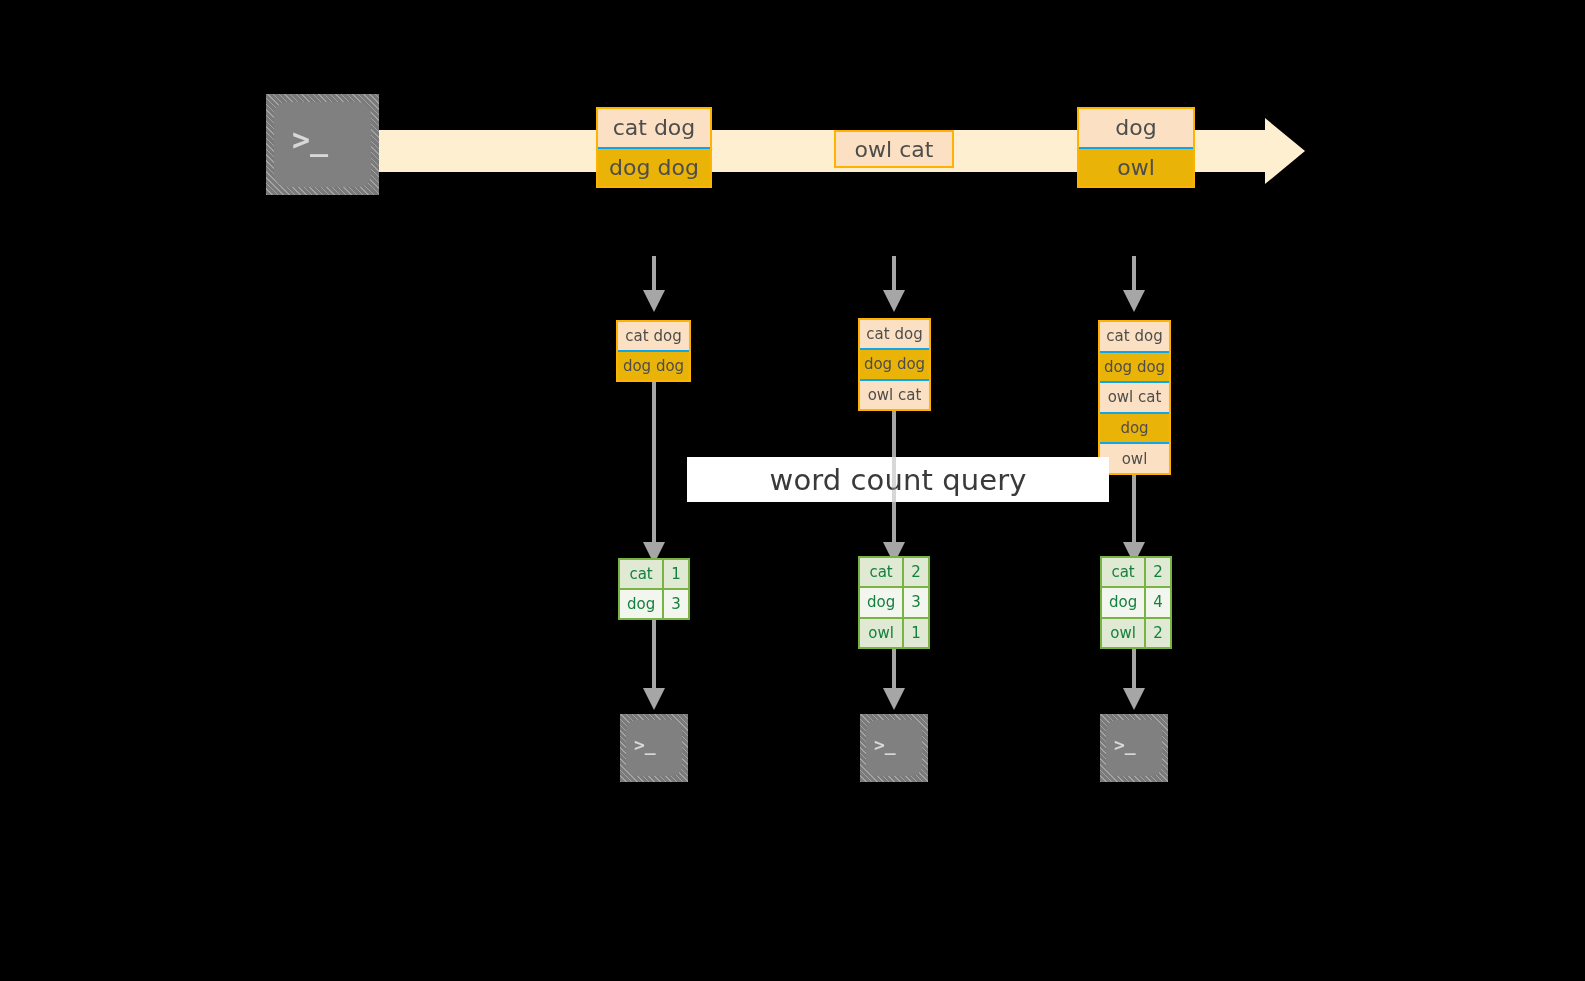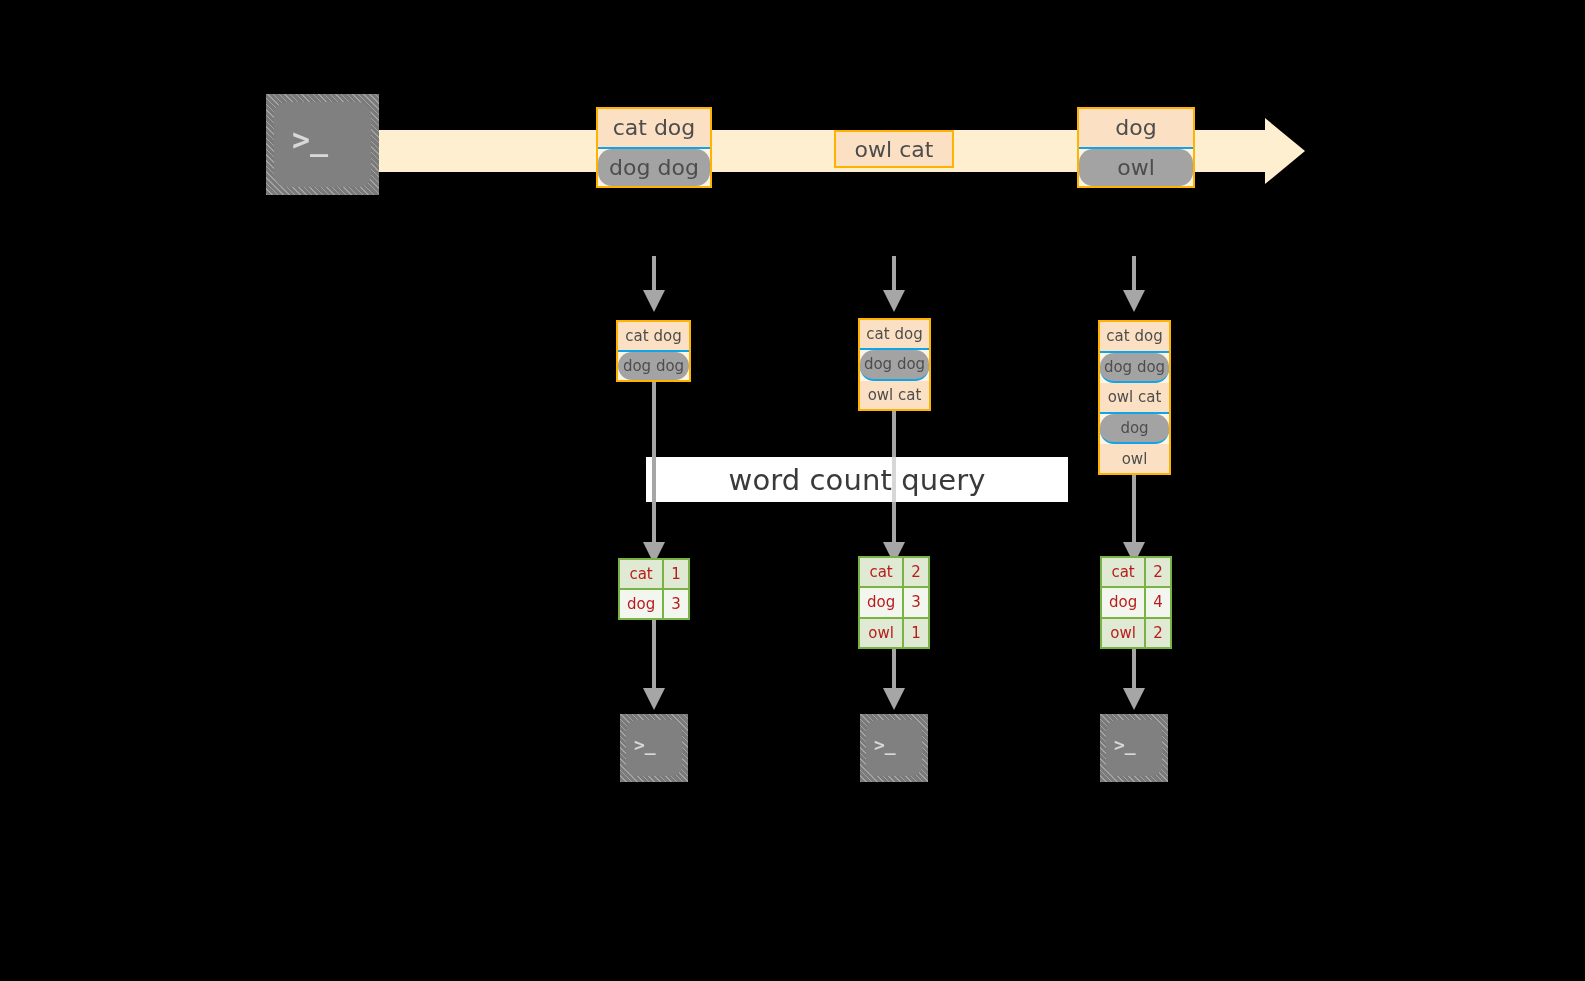--- a/index.html
+++ b/index.html
@@ -70,21 +70,21 @@
     flex: 1 1 auto;
     display: flex;
     align-items: center;
     justify-content: center;
     color: #4d4d4d;
     white-space: nowrap;
     border-bottom: 2px solid #0ea5e9;
   }
   .orow:last-child { border-bottom: none; }
   .orow.shade-a { background: #FBE0C3; }
-  .orow.shade-b { background: #a3a3a3; border-radius: 14px; }
+  .orow.shade-b { background: #eab308; }
 
   
   .obox.big .orow { font-size: 22px; }
   
   .obox.stk .orow { font-size: 15px; }
 
   
   .gbox {
     position: absolute;
     box-sizing: border-box;
@@ -101,21 +101,21 @@
   }
   .grow:last-child { border-bottom: none; }
   .grow.shade-a { background: #DFE9D3; }
   .grow.shade-b { background: #F2F6EE; }
   .gcell-key, .gcell-val {
     box-sizing: border-box;
     display: flex;
     align-items: center;
     justify-content: center;
     font-size: 15px;
-    color: #b91c1c;
+    color: #15803d;
     text-align: center;
   }
   .gcell-key { width: 48px; border-right: 2px solid #79B343; }
   .gcell-val { width: 26px; }
 
   
   .vline {
     position: absolute;
     background: #A6A6A6;
     width: 4px;
@@ -201,21 +201,21 @@
     <div class="orow shade-b">dog dog</div>
     <div class="orow shade-a">owl cat</div>
     <div class="orow shade-b">dog</div>
     <div class="orow shade-a">owl</div>
   </div>
 
   <div class="vline" style="left:652px; top:382px; height:160px;"></div>
   <div class="vline" style="left:892px; top:411px; height:131px;"></div>
   <div class="vline" style="left:1132px; top:475px; height:67px;"></div>
 
-  <div class="label-band" style="left:646px; top:457px; width:422px; height:45px;">
+  <div class="label-band" style="left:687px; top:457px; width:422px; height:45px;">
     <span>word count query</span>
   </div>
 
   <div class="vline" style="left:652px; top:457px; height:45px;"></div>
   <div class="vline" style="left:892px; top:457px; height:45px; opacity:0.45;"></div>
 
   <div class="vhead" style="left:643px; top:542px;"></div>
   <div class="vhead" style="left:883px; top:542px;"></div>
   <div class="vhead" style="left:1123px; top:542px;"></div>
 

